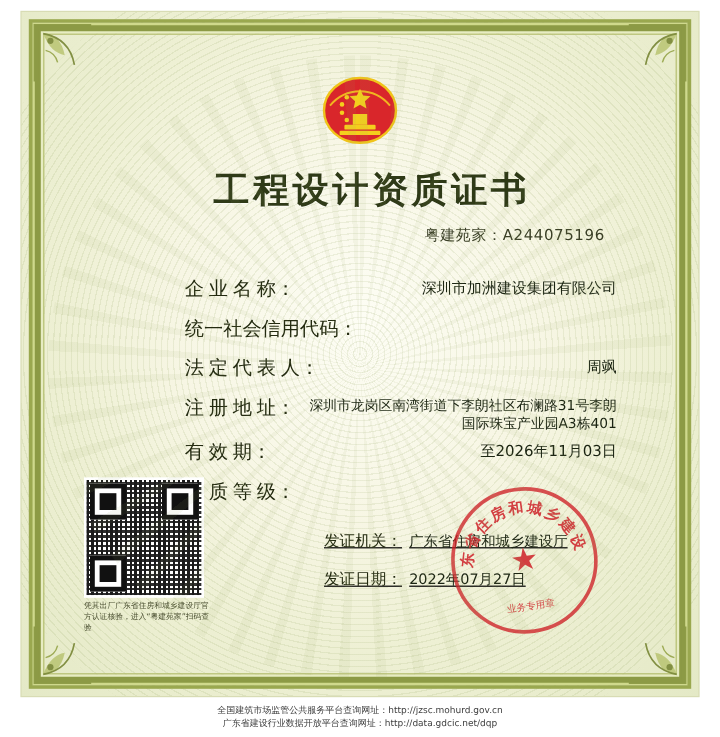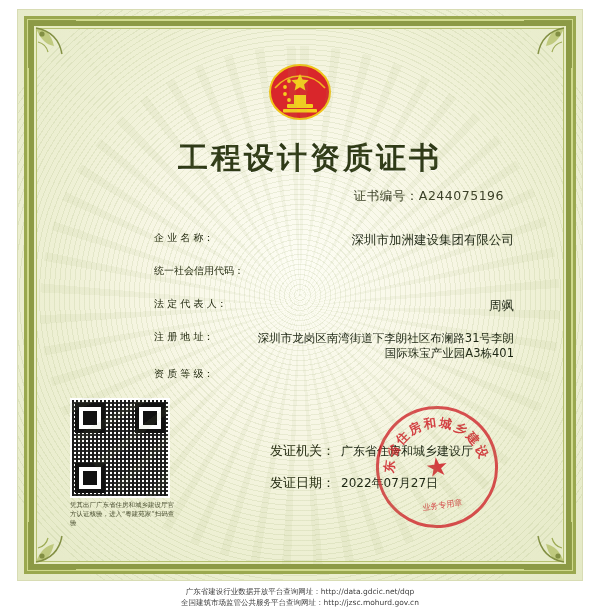--- a/index.html
+++ b/index.html
@@ -140,25 +140,26 @@
   }
   .row {
     display: flex;
     align-items: flex-start;
     min-height: 30px;
     margin-bottom: 3px;
   }
   .row .label {
     width: 96px;
     flex: 0 0 96px;
-    font-size: 10px;
+    font-size: 16px;
     color: #232a10;
     letter-spacing: 0px;
     padding-top: 3px;
     white-space: nowrap;
+    font-family: Liberation Serif, serif;
   }
   .row .value {
     flex: 1;
     font-size: 11.5px;
     color: #1b2412;
     line-height: 15px;
     padding-top: 4px;
     word-break: break-all;
     text-align: right;
   }
@@ -207,20 +208,21 @@
     width: 108px;
   }
 
   
   .issuer {
     position: absolute;
     right: 62px;
     bottom: 74px;
     width: 250px;
     text-align: left;
+    text-decoration: underline;
   }
   .issuer .irow {
     display: flex;
     align-items: center;
     margin-bottom: 14px;
   }
   .issuer .ilabel {
     font-size: 13px;
     color: #232a10;
     white-space: nowrap;
@@ -345,21 +347,21 @@
           <rect x="22" y="47" width="34" height="3.6" rx="1" fill="#f4cf1d"></rect>
           <rect x="33" y="33" width="12" height="9" fill="#f4cf1d"></rect>
           <path d="M14 26 q10 -12 25 -12 q15 0 25 12" stroke="#f4cf1d" stroke-width="1.6" fill="none" opacity=".85"></path>
         </svg>
       </div>
     </div>
 
     <div class="title">工程设计资质证书</div>
 
     <div class="cert-no">
-      <span>证书编号：</span><span>A244075196</span>
+      <span>粤建苑家：</span><span>A244075196</span>
     </div>
 
     <div class="fields">
 
       <div class="row">
         <div class="label">企 业 名 称：</div>
         <div class="value big">深圳市加洲建设集团有限公司</div>
       </div>
 
       <div class="row">
@@ -369,20 +371,24 @@
       <div class="row">
         <div class="label">法 定 代 表 人：</div>
         <div class="value big">周飒</div>
       </div>
 
       <div class="row">
         <div class="label">注 册 地 址：</div>
         <div class="value">深圳市龙岗区南湾街道下李朗社区布澜路31号李朗国际珠宝产业园A3栋401</div>
       </div>
 
+      <div class="row">
+        <div class="label">有 效 期：</div>
+        <div class="value big">至2026年11月03日</div>
+      </div>
 
       <div class="row">
         <div class="label">资 质 等 级：</div>
       </div>
 
     </div>
 
     <div class="qr-block">
       <div class="qr">
         <span class="finder f1">
@@ -418,17 +424,17 @@
           <textPath href="#arcpath" startOffset="50%" text-anchor="middle">广东省住房和城乡建设厅</textPath>
         </text>
       </svg>
       <span class="star">★</span>
       <div class="bottomtext">业务专用章</div>
     </div>
 
   </div>
 
   <div class="footer">
+    <div>全国建筑市场监管公共服务平台查询网址：http://jzsc.mohurd.gov.cn</div>
     <div>广东省建设行业数据开放平台查询网址：http://data.gdcic.net/dqp</div>
-    <div>全国建筑市场监管公共服务平台查询网址：http://jzsc.mohurd.gov.cn</div>
   </div>
 
 </div>
 
 </body></html>

